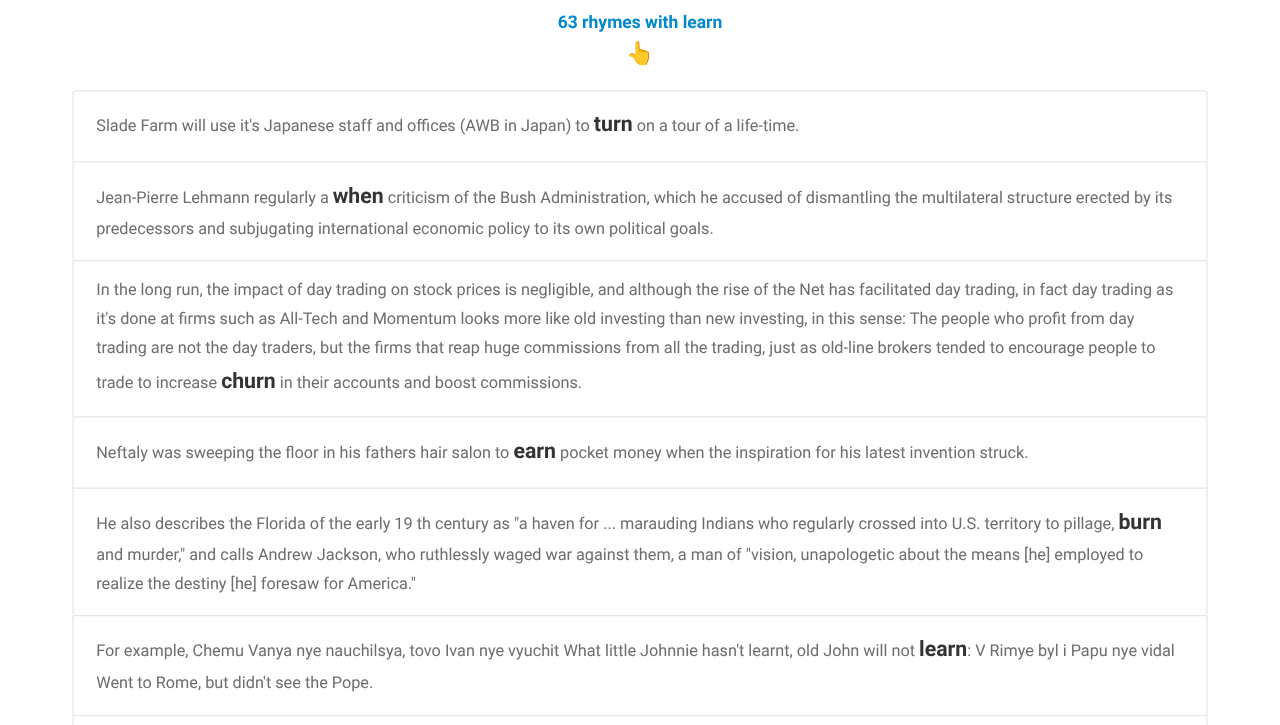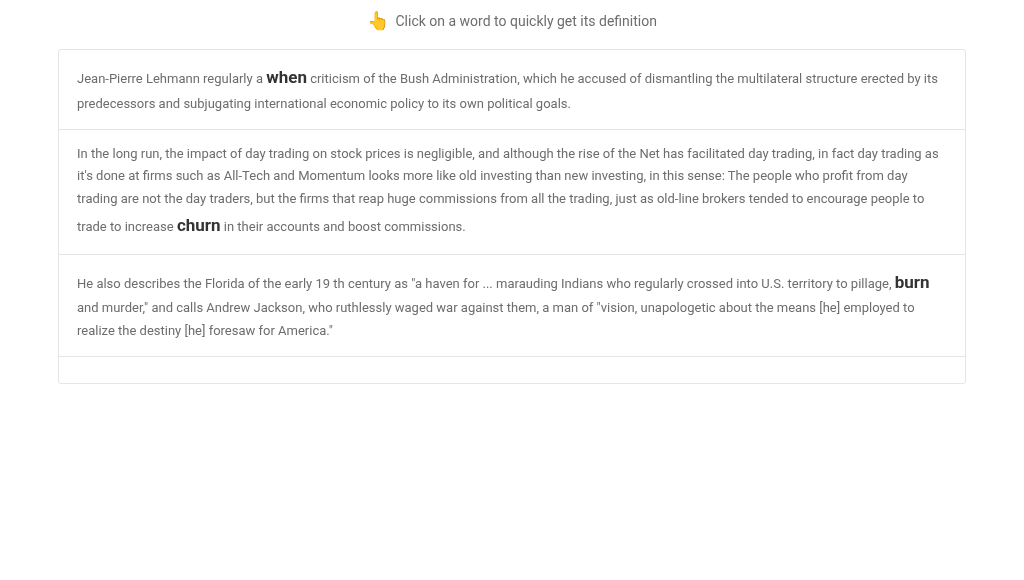--- a/index.html
+++ b/index.html
@@ -54,33 +54,42 @@
     .rhyme-word {
       color: #333333;
       font-size: 17px;
       font-weight: 700;
     }
   </style>
 </head>
 <body>
 
 <div class="header">
+  <div class="title">63 rhymes with learn</div>
   <div class="subtitle">
     <span class="pointer-icon">👆</span>
-    <span>Click on a word to quickly get its definition</span>
   </div>
 </div>
 
 <div class="list-container">
+  <div class="list-item">
+    <span>Slade Farm will use it's Japanese staff and offices (AWB in Japan) to </span><span class="rhyme-word">turn</span><span> on a tour of a life-time.</span>
+  </div>
   <div class="list-item">
     <span>Jean-Pierre Lehmann regularly a </span><span class="rhyme-word">when</span><span> criticism of the Bush Administration, which he accused of dismantling the multilateral structure erected by its predecessors and subjugating international economic policy to its own political goals.</span>
   </div>
   <div class="list-item">
     <span>In the long run, the impact of day trading on stock prices is negligible, and although the rise of the Net has facilitated day trading, in fact day trading as it's done at firms such as All-Tech and Momentum looks more like old investing than new investing, in this sense: The people who profit from day trading are not the day traders, but the firms that reap huge commissions from all the trading, just as old-line brokers tended to encourage people to trade to increase </span><span class="rhyme-word">churn</span><span> in their accounts and boost commissions.</span>
   </div>
   <div class="list-item">
+    <span>Neftaly was sweeping the floor in his fathers hair salon to </span><span class="rhyme-word">earn</span><span> pocket money when the inspiration for his latest invention struck.</span>
+  </div>
+  <div class="list-item">
     <span>He also describes the Florida of the early 19 th century as "a haven for ... marauding Indians who regularly crossed into U.S. territory to pillage, </span><span class="rhyme-word">burn</span><span> and murder," and calls Andrew Jackson, who ruthlessly waged war against them, a man of "vision, unapologetic about the means [he] employed to realize the destiny [he] foresaw for America."</span>
+  </div>
+  <div class="list-item">
+    <span>For example, Chemu Vanya nye nauchilsya, tovo Ivan nye vyuchit What little Johnnie hasn't learnt, old John will not </span><span class="rhyme-word">learn</span><span>: V Rimye byl i Papu nye vidal Went to Rome, but didn't see the Pope.</span>
   </div>
   <div class="list-item">
     
   </div>
 
 </div>
 
 </body></html>

